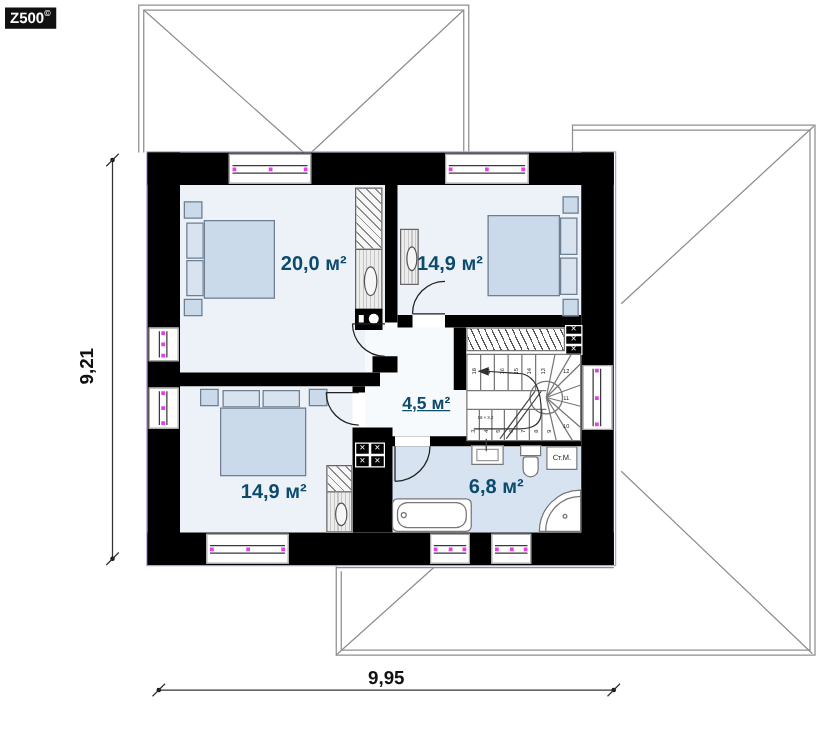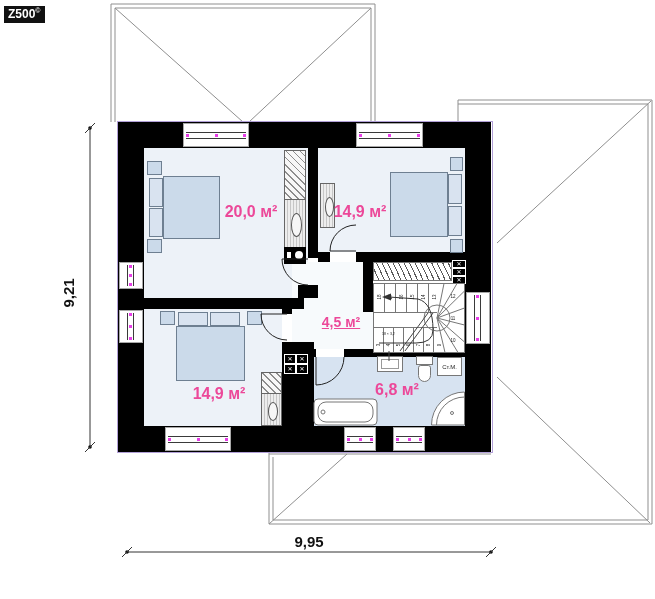--- a/index.html
+++ b/index.html
@@ -24,21 +24,21 @@
   .pillow{background:#d9e3f0;}
   .ward{position:absolute;box-sizing:border-box;border:1px solid #666;background:#f7f7f7;}
   .hatchd{background-image:repeating-linear-gradient(45deg,rgba(0,0,0,0) 0 4px,#8d8d8d 4px 5px);}
   .stripev{background-image:repeating-linear-gradient(90deg,#ededed 0 2px,#c6c6c6 2px 3px);}
   .oval{position:absolute;border:1px solid #555;border-radius:50%;background:#f6f6f6;}
   .vent{position:absolute;background:#000;color:#fff;display:flex;align-items:center;justify-content:center;
         font-size:6px;line-height:1;border:1px solid #fff;box-sizing:border-box;}
   .hatchrail{position:absolute;background-color:#fff;
         background-image:repeating-linear-gradient(65deg,rgba(0,0,0,0) 0 4px,#5a5a5a 4px 5px);
         border:1px solid #777;box-sizing:border-box;}
-  .arealabel{position:absolute;transform:translate(-50%,-50%);font-weight:bold;font-size:16px;color:#ec4899;white-space:nowrap;}
+  .arealabel{position:absolute;transform:translate(-50%,-50%);font-weight:bold;font-size:16px;color:#0c4a6e;white-space:nowrap;}
   .small-label{font-size:14px;}
   .fixture{position:absolute;background:#fff;border:1px solid #777;box-sizing:border-box;}
   .fixture-inner{position:absolute;border:1px solid #9a9a9a;box-sizing:border-box;}
   .washer{display:flex;align-items:center;justify-content:center;font-size:6px;color:#222;}
   .logo{position:absolute;left:4px;top:6px;background:#111;color:#fff;font-weight:bold;
         font-size:12px;line-height:1.2;padding:1px 4px 2px 4px;}
   .logo sup{font-size:7px;}
   .wblock{position:absolute;background:#000;}
   .wcirc{position:absolute;width:8px;height:8px;border-radius:50%;background:#fff;right:3px;top:4px;}
   .wsq{position:absolute;width:4px;height:6px;background:#fff;left:3px;top:5px;}

